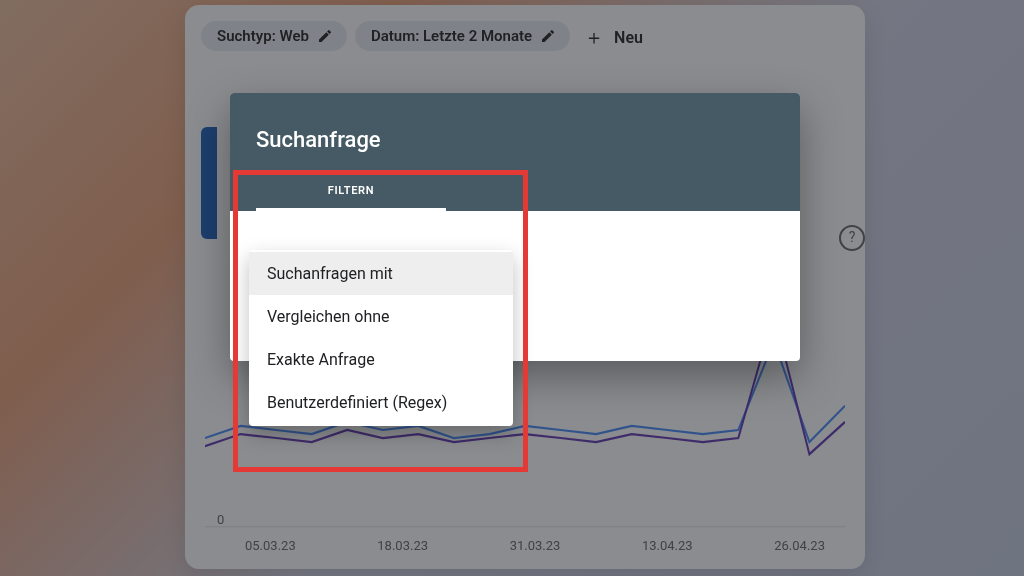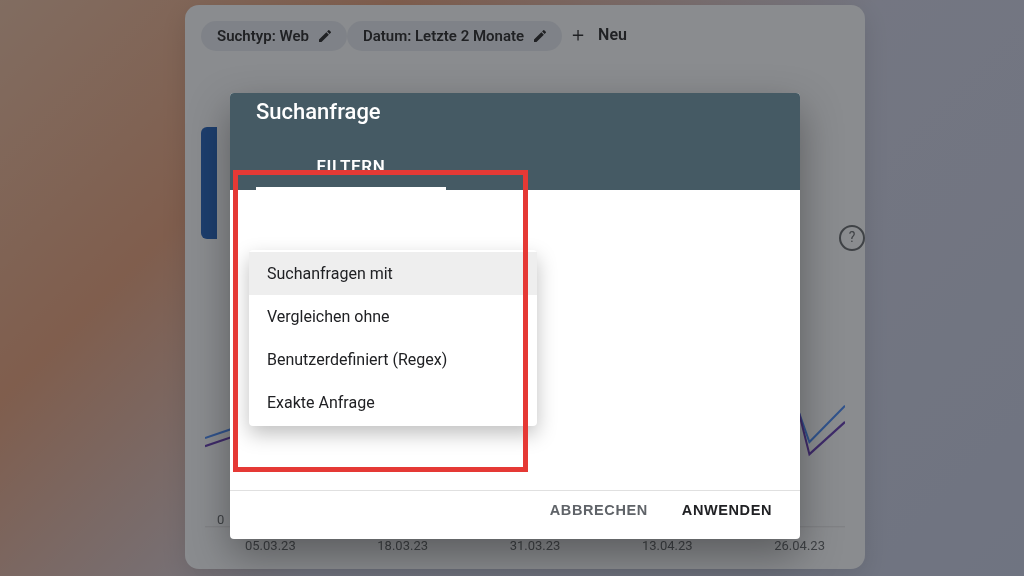--- a/index.html
+++ b/index.html
@@ -22,22 +22,22 @@
     width: 680px;
     height: 564px;
     background: #f4f6fa;
     border-radius: 14px;
     box-shadow: 0 8px 24px rgba(0,0,0,.12);
     padding: 12px 16px 0 16px;
     box-sizing: border-box;
   }
   .chips {
     display: flex;
-    align-items: flex-start;
-    gap: 0;
+    align-items: flex-end;
+    gap: 8px;
     margin-top: 4px;
   }
   .chip {
     display: inline-flex;
     align-items: center;
     background: #dfe3ec;
     border-radius: 18px;
     padding: 6px 14px 6px 16px;
     font-size: 15px;
     color: #202124;
@@ -118,31 +118,31 @@
     overflow: visible;
   }
   .dlg-header {
     background: #455a64;
     color: #fff;
     border-radius: 4px 4px 0 0;
   }
   .dlg-title {
     font-size: 22px;
     font-weight: 500;
-    padding: 6px 26px 18px 26px;
+    padding: 34px 26px 18px 26px;
   }
   .dlg-tabs {
     display: flex;
     padding: 0 26px 0 26px;
   }
   .tab {
     flex: 0 0 auto;
     width: 190px;
     text-align: center;
-    font-size: 17px;
+    font-size: 11px;
     font-weight: 600;
     letter-spacing: .7px;
     padding: 14px 0 14px 0;
     color: #b0bec5;
     position: relative;
     text-transform: uppercase;
   }
   .tab.active { color: #fff; }
   .tab.active::after {
     content: "";
@@ -173,21 +173,21 @@
     border: none;
     cursor: pointer;
   }
   .btn.primary { color: #202124; }
 
   
   .dropdown {
     position: absolute;
     left: 249px;
     top: 250px;
-    width: 288px;
+    width: 264px;
     background: #fff;
     border-radius: 4px;
     box-shadow: 0 8px 20px rgba(0,0,0,.25);
     z-index: 5;
     padding: 2px 0;
   }
   .dd-item {
     font-size: 16px;
     color: #202124;
     padding: 12px 18px;
@@ -261,26 +261,22 @@
 <div class="dim"></div>
 
 <div class="dialog">
   <div class="dlg-header">
     <div class="dlg-title">Suchanfrage</div>
     <div class="dlg-tabs">
       <div class="tab active">Filtern</div>
     </div>
   </div>
   <div class="dlg-body"></div>
-  <div class="dlg-actions">
-    <button class="btn">Abbrechen</button>
-    <button class="btn primary">Anwenden</button>
-  </div>
 </div>
 
 <div class="dropdown" id="dropdown">
     <div class="dd-item sel">Suchanfragen mit</div>
     <div class="dd-item">Vergleichen ohne</div>
+    <div class="dd-item">Exakte Anfrage</div>
     <div class="dd-item">Benutzerdefiniert (Regex)</div>
-    <div class="dd-item">Exakte Anfrage</div>
   </div>
 
 <div class="redbox"></div>
 
 </body></html>

